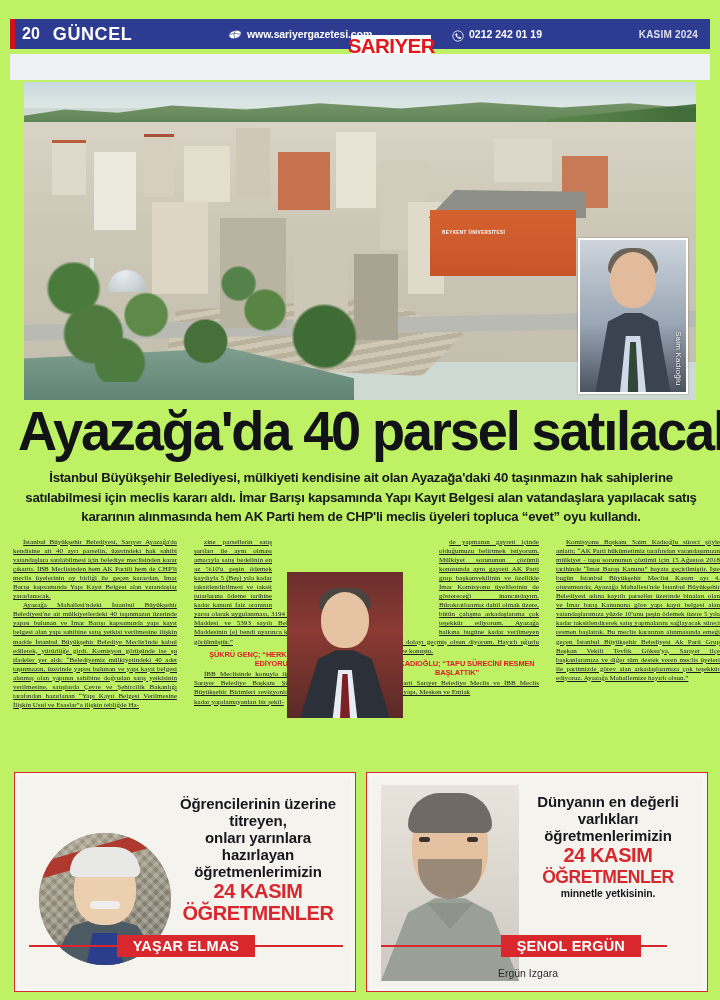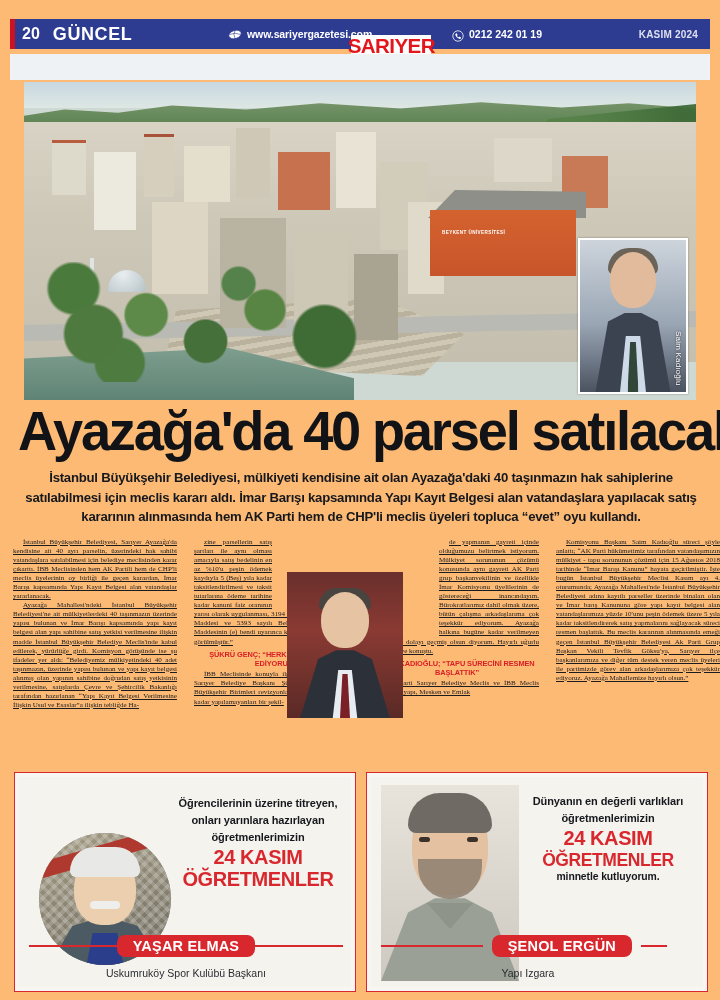--- a/index.html
+++ b/index.html
@@ -4,21 +4,21 @@
 <title>Sarıyer Gazetesi - Güncel</title>
 <style>
   html,body{margin:0;padding:0;}
   body{
     width:720px;height:1000px;
     background:#ffffff;
     font-family:"Liberation Serif", serif;
     overflow:hidden;
     position:relative;
   }
-  .page{position:relative;width:720px;height:1000px;overflow:hidden;background:#fdba74;}
+  .page{position:relative;width:720px;height:1000px;overflow:hidden;background:#bef264;}
 
   
   .masthead{
     position:absolute;left:10px;top:19px;width:700px;height:30px;
     background:#2d3b91;
     display:flex;align-items:center;
   }
   .mh-redbar{position:absolute;left:0;top:0;width:5px;height:30px;background:#cc1122;}
   .mh-pagenum{
     margin-left:12px;color:#ffffff;font-family:"Liberation Sans",sans-serif;
@@ -240,42 +240,42 @@
     width:150px;height:90px;background:#9aa096;
     clip-path:polygon(4% 100%,22% 24%,40% 8%,60% 8%,78% 24%,96% 100%);}
   .apr-collar{position:absolute;left:50%;bottom:52px;transform:translateX(-50%);
     width:46px;height:26px;background:#8e948a;clip-path:polygon(0 0,100% 0,50% 100%);}
 
   .ad-text{position:absolute;text-align:center;}
   .ad-l-text{left:150px;top:18px;width:178px;}
   .ad-r-text{left:148px;top:16px;width:178px;}
   .ad-line{
     font-family:"Liberation Sans",sans-serif;font-weight:bold;
-    font-size:11px;line-height:17px;color:#16181d;letter-spacing:-0.1px;
+    font-size:15px;line-height:17px;color:#16181d;letter-spacing:-0.1px;
   }
   .ad-big{
     font-family:"Liberation Sans",sans-serif;font-weight:bold;
     font-size:20px;line-height:22px;color:#d9272e;letter-spacing:-0.4px;
   }
   .ad-big-sm{font-size:17.5px;}
   .ad-tail{
     font-family:"Liberation Sans",sans-serif;font-weight:bold;
     font-size:10.4px;color:#16181d;letter-spacing:-0.1px;
   }
   .ad-namewrap{position:absolute;left:10px;right:8px;bottom:30px;height:22px;display:flex;align-items:center;}
   .ad-rule{flex:1;height:1.6px;background:#d9272e;}
   .ad-name{
     background:#d9272e;color:#fff;font-family:"Liberation Sans",sans-serif;font-weight:bold;
-    font-size:14.5px;letter-spacing:0.2px;padding:3px 16px;border-radius:8px;white-space:nowrap;
+    font-size:14.5px;letter-spacing:0.2px;padding:3px 16px;border-radius:0;white-space:nowrap;
   }
   .ad-role{
     position:absolute;left:10px;right:8px;bottom:8px;text-align:center;
     font-family:"Liberation Sans",sans-serif;font-size:10.5px;color:#2a2c31;
   }
-  .ad-r-namewrap{justify-content:space-between;padding-right:28px;gap:9px;}
+  .ad-r-namewrap{justify-content:space-between;padding-right:28px;}
   .ad-r-role{text-align:center;padding-right:20px;}
 </style>
 </head>
 <body>
 
 <div class="page">
 
   <div class="masthead">
     <div class="mh-redbar"></div>
     <div class="mh-pagenum">20</div>
@@ -414,21 +414,20 @@
         <div class="ad-line">öğretmenlerimizin</div>
         <div class="ad-big">24 KASIM</div>
         <div class="ad-big">ÖĞRETMENLER</div>
       </div>
 
       <div class="ad-namewrap">
         <div class="ad-rule"></div>
         <div class="ad-name">YAŞAR ELMAS</div>
         <div class="ad-rule"></div>
       </div>
-      <div class="ad-role">Uskumruköy Spor Kulübü Başkanı</div>
     </div>
   </div>
 
   <div class="ad ad-right">
     <div class="ad-inner">
 
       <div class="ad-photo-rect">
         <div class="apr-body"></div>
         <div class="apr-collar"></div>
         <div class="apr-head"></div>
@@ -436,25 +435,25 @@
         <div class="apr-hair"></div>
         <div class="apr-eye" style="left:38px;"></div>
         <div class="apr-eye" style="left:86px;"></div>
       </div>
 
       <div class="ad-text ad-r-text">
         <div class="ad-line">Dünyanın en değerli varlıkları</div>
         <div class="ad-line">öğretmenlerimizin</div>
         <div class="ad-big">24 KASIM</div>
         <div class="ad-big ad-big-sm">ÖĞRETMENLER</div>
-        <div class="ad-tail">minnetle kutluyorum.</div>
+        <div class="ad-tail">minnetle yetkisinin.</div>
       </div>
 
       <div class="ad-namewrap ad-r-namewrap">
         <div class="ad-rule"></div>
         <div class="ad-name">ŞENOL ERGÜN</div>
         <div class="ad-rule" style="max-width:26px;"></div>
       </div>
-      <div class="ad-role ad-r-role">Yapı Izgara</div>
+      <div class="ad-role ad-r-role">Ergün Izgara</div>
     </div>
   </div>
 
 </div>
 
 </body></html>

